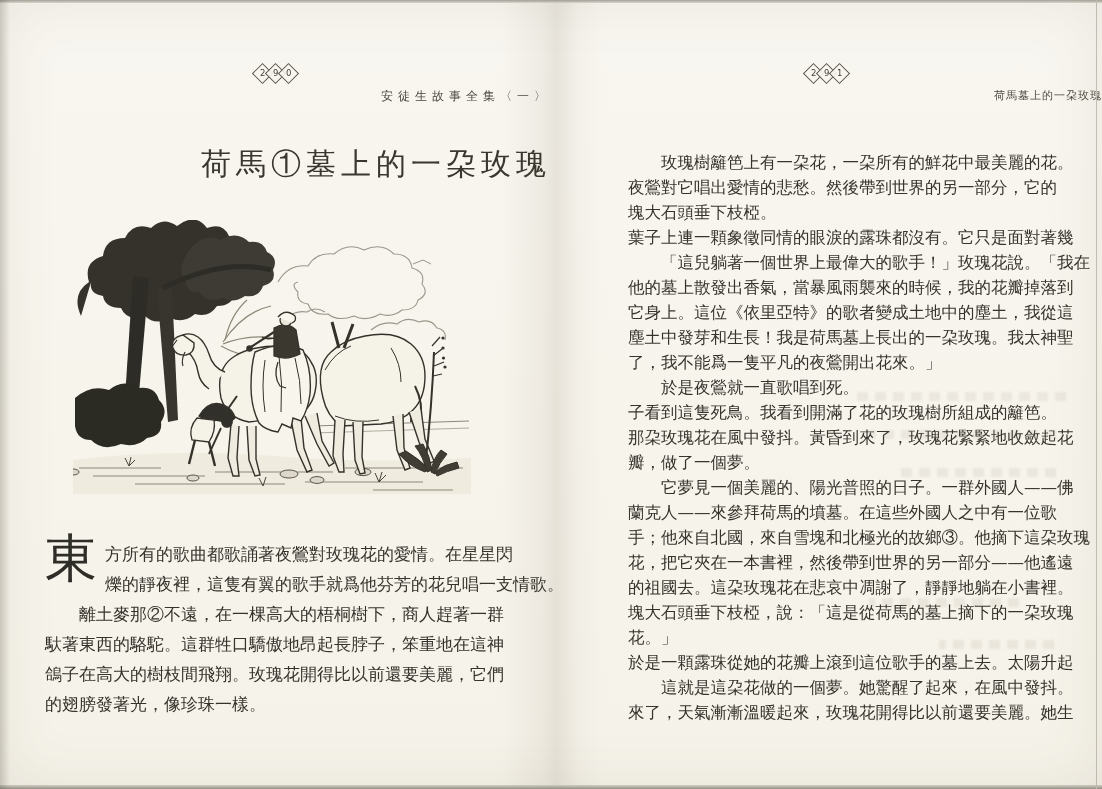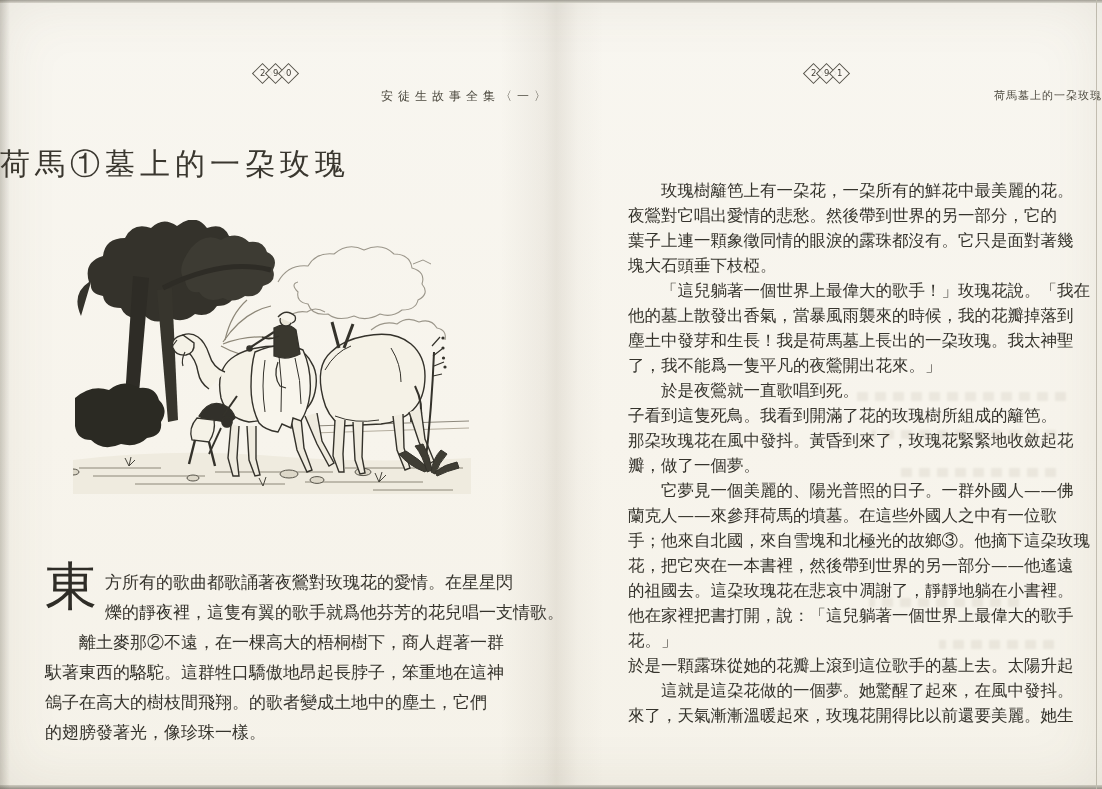--- a/index.html
+++ b/index.html
@@ -26,26 +26,26 @@
   
   .folio{position:absolute;top:66px;left:0;right:0;display:flex;justify-content:center;}
   .diamond{width:13px;height:13px;border:1.2px solid #57544b;transform:rotate(45deg);
     margin:0 -1px;display:flex;align-items:center;justify-content:center;background:rgba(248,246,240,.9);}
   .digit{transform:rotate(-45deg);font-size:8.5px;line-height:1;color:#403d35;font-family:"DejaVu Sans","Liberation Sans",sans-serif;}
 
   .running-head{position:absolute;top:88px;left:0;right:0;text-align:right;color:#4c493f;}
   .rh-left{font-size:12px;letter-spacing:5px;}
   .rh-right{font-size:11px;letter-spacing:1px;}
 
-  .title{position:absolute;top:144px;left:0;right:0;margin:0;text-align:left;
+  .title{position:absolute;top:144px;left:0;right:0;margin:0;text-align:right;
     font-size:30px;font-weight:normal;letter-spacing:5px;color:#3a372f;}
 
   .illustration{position:absolute;left:73px;top:220px;width:398px;height:274px;margin:0;}
 
-  .body{position:absolute;margin-top:28px;}
+  .body{position:absolute;}
   .line{white-space:nowrap;}
   .body-left{left:45px;top:539px;width:482px;font-size:17px;line-height:30px;}
   .body-right{left:77px;top:150px;width:452px;font-size:16.5px;line-height:25px;}
   .dropcap{float:left;font-size:52px;line-height:54px;margin:-8px 8px 0 0;color:#2f2d27;}
 
   
   .ghost{position:absolute;height:9px;transform:scaleX(-1);filter:blur(1.2px);opacity:.55;
     background:repeating-linear-gradient(90deg,rgba(128,117,92,.18) 0 11px,rgba(128,117,92,0) 11px 18px);}
 </style>
 </head>
@@ -190,21 +190,21 @@
       <div>
         <span class="dropcap">東</span>
         <div>
             <div class="line">方所有的歌曲都歌誦著夜鶯對玫瑰花的愛情。在星星閃</div>
             <div class="line">爍的靜夜裡，這隻有翼的歌手就爲他芬芳的花兒唱一支情歌。</div>
           </div>
       </div>
       <div>
           <div class="line">　　離土麥那②不遠，在一棵高大的梧桐樹下，商人趕著一群</div>
           <div class="line">馱著東西的駱駝。這群牲口驕傲地昂起長脖子，笨重地在這神</div>
-          <div class="line">鴿子在高大的樹枝間飛翔。的歌者變成土地中的塵土，它們</div>
+          <div class="line">鴿子在高大的樹枝間飛翔。玫瑰花開得比以前還要美麗，它們</div>
           <div class="line">的翅膀發著光，像珍珠一樣。</div>
         </div>
     </div>
   </div>
 
   <div class="page page-right">
 
     <div class="folio">
         <span class="diamond">
           <span class="digit">2</span>
@@ -215,36 +215,37 @@
         <span class="diamond">
           <span class="digit">1</span>
         </span>
       </div>
 
     <div class="running-head rh-right">荷馬墓上的一朶玫瑰</div>
 
     <div class="body body-right">
         <div class="line">　　玫瑰樹籬笆上有一朶花，一朶所有的鮮花中最美麗的花。</div>
         <div class="line">夜鶯對它唱出愛情的悲愁。然後帶到世界的另一部分，它的</div>
+        <div class="line">塊大石頭垂下枝椏。</div>
         <div class="line">葉子上連一顆象徵同情的眼淚的露珠都沒有。它只是面對著幾</div>
-        <div class="line">塊大石頭垂下枝椏。</div>
         <div class="line">　　「這兒躺著一個世界上最偉大的歌手！」玫瑰花說。「我在</div>
         <div class="line">他的墓上散發出香氣，當暴風雨襲來的時候，我的花瓣掉落到</div>
+        <div class="line">它身上。這位《依里亞特》的歌者變成土地中的塵土，我從這</div>
         <div class="line">塵土中發芽和生長！我是荷馬墓上長出的一朶玫瑰。我太神聖</div>
         <div class="line">了，我不能爲一隻平凡的夜鶯開出花來。」</div>
         <div class="line">　　於是夜鶯就一直歌唱到死。</div>
         <div class="line">子看到這隻死鳥。我看到開滿了花的玫瑰樹所組成的籬笆。</div>
         <div class="line">那朶玫瑰花在風中發抖。黃昏到來了，玫瑰花緊緊地收斂起花</div>
         <div class="line">瓣，做了一個夢。</div>
         <div class="line">　　它夢見一個美麗的、陽光普照的日子。一群外國人——佛</div>
         <div class="line">蘭克人——來參拜荷馬的墳墓。在這些外國人之中有一位歌</div>
         <div class="line">手；他來自北國，來自雪塊和北極光的故鄉③。他摘下這朶玫瑰</div>
         <div class="line">花，把它夾在一本書裡，然後帶到世界的另一部分——他遙遠</div>
         <div class="line">的祖國去。這朶玫瑰花在悲哀中凋謝了，靜靜地躺在小書裡。</div>
-        <div class="line">他在家裡把書打開，說：「這兒躺著一個世界上最偉大的歌手</div>
+        <div class="line">塊大石頭垂下枝椏，說：「這是從荷馬的墓上摘下的一朶玫瑰</div>
         <div class="line">花。」</div>
         <div class="line">於是一顆露珠從她的花瓣上滾到這位歌手的墓上去。太陽升起</div>
         <div class="line">　　這就是這朶花做的一個夢。她驚醒了起來，在風中發抖。</div>
         <div class="line">來了，天氣漸漸溫暖起來，玫瑰花開得比以前還要美麗。她生</div>
       </div>
 
     <div class="ghost" style="left:300px;top:392px;width:215px;"></div>
     <div class="ghost" style="left:320px;top:430px;width:185px;"></div>
     <div class="ghost" style="left:345px;top:468px;width:160px;"></div>
     <div class="ghost" style="left:318px;top:598px;width:150px;"></div>

